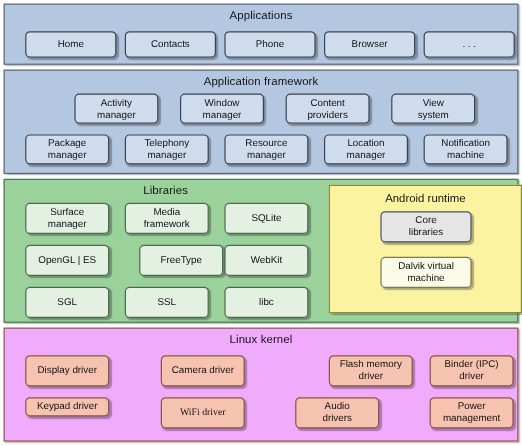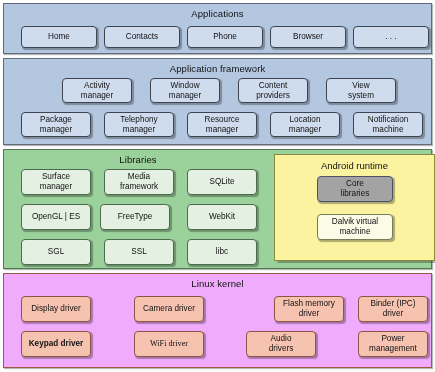--- a/index.html
+++ b/index.html
@@ -65,21 +65,21 @@
   }
   .node.green {
     background: #e4f0e2;
     border-color: #4c6b4c;
   }
   .node.salmon {
     background: #f6c3b1;
     border-color: #8e5341;
   }
   .node.blue-rt {
-    background: #a3a3a3;
+    background: #e5e5e5;
     border-color: #4a5263;
   }
   .node.ivory {
     background: #fbfbe8;
     border-color: #7a7a55;
   }
 
   
   .runtime-panel {
     position: absolute;
@@ -141,21 +141,21 @@
   <div class="layer layer-mid">
     <div class="layer-title" style="width:268px;">Libraries</div>
 
     <div class="node green" style="left:17px;  top:19px; width:70px; height:26px;">Surface
 manager</div>
     <div class="node green" style="left:100px; top:19px; width:70px; height:26px;">Media
 framework</div>
     <div class="node green" style="left:183px; top:19px; width:70px; height:26px;">SQLite</div>
 
     <div class="node green" style="left:17px;  top:54px; width:70px; height:26px;">OpenGL | ES</div>
-    <div class="node green" style="left:96px; top:54px; width:70px; height:26px;">FreeType</div>
+    <div class="node green" style="left:112px; top:54px; width:70px; height:26px;">FreeType</div>
     <div class="node green" style="left:183px; top:54px; width:70px; height:26px;">WebKit</div>
 
     <div class="node green" style="left:17px;  top:89px; width:70px; height:26px;">SGL</div>
     <div class="node green" style="left:100px; top:89px; width:70px; height:26px;">SSL</div>
     <div class="node green" style="left:183px; top:89px; width:70px; height:26px;">libc</div>
 
     <div class="runtime-panel">
       <div class="runtime-title">Android runtime</div>
       <div class="node blue-rt" style="left:42px; top:21px; width:76px; height:26px;">Core
 libraries</div>
@@ -167,21 +167,21 @@
   <div class="layer layer-kernel">
     <div class="layer-title">Linux kernel</div>
 
     <div class="node salmon" style="left:17px;  top:22px; width:70px; height:26px;">Display driver</div>
     <div class="node salmon" style="left:130px; top:22px; width:70px; height:26px;">Camera driver</div>
     <div class="node salmon" style="left:242px; top:22px; width:70px; height:26px;margin-left:28px;">Flash memory
 driver</div>
     <div class="node salmon" style="left:354px; top:22px; width:70px; height:26px;">Binder (IPC)
 driver</div>
 
-    <div class="node salmon" style="left:17px;  top:57px; width:70px; height:26px;font-weight:bold;">Keypad driver</div>
+    <div class="node salmon" style="left:17px;  top:57px; width:70px; height:16px;">Keypad driver</div>
     <div class="node salmon" style="left:130px; top:57px; width:70px; height:26px;font-family:Liberation Serif, serif;">WiFi driver</div>
     <div class="node salmon" style="left:242px; top:57px; width:70px; height:26px;">Audio
 drivers</div>
     <div class="node salmon" style="left:354px; top:57px; width:70px; height:26px;">Power
 management</div>
   </div>
 
 </div>
 
 </body></html>

